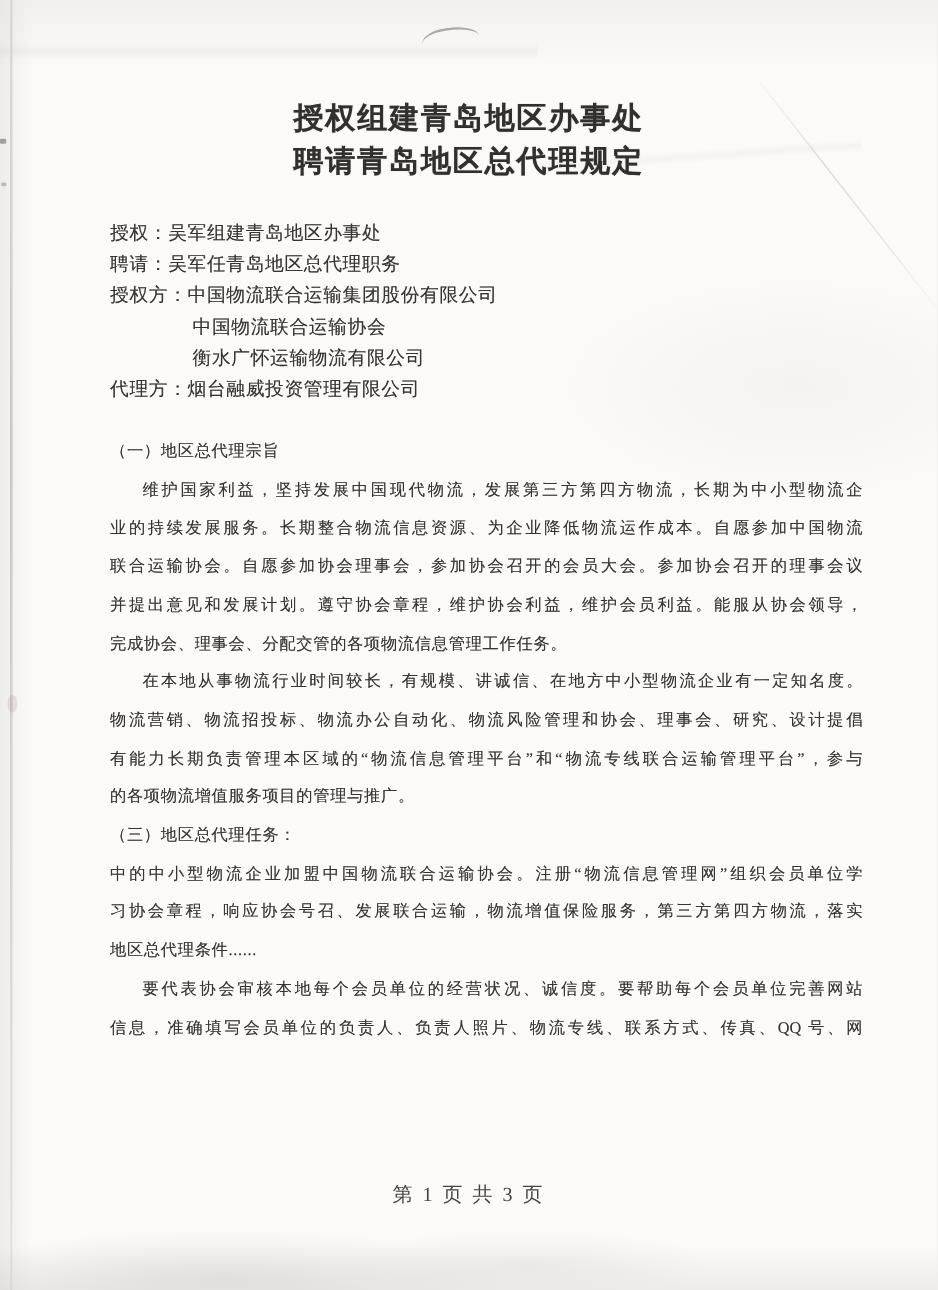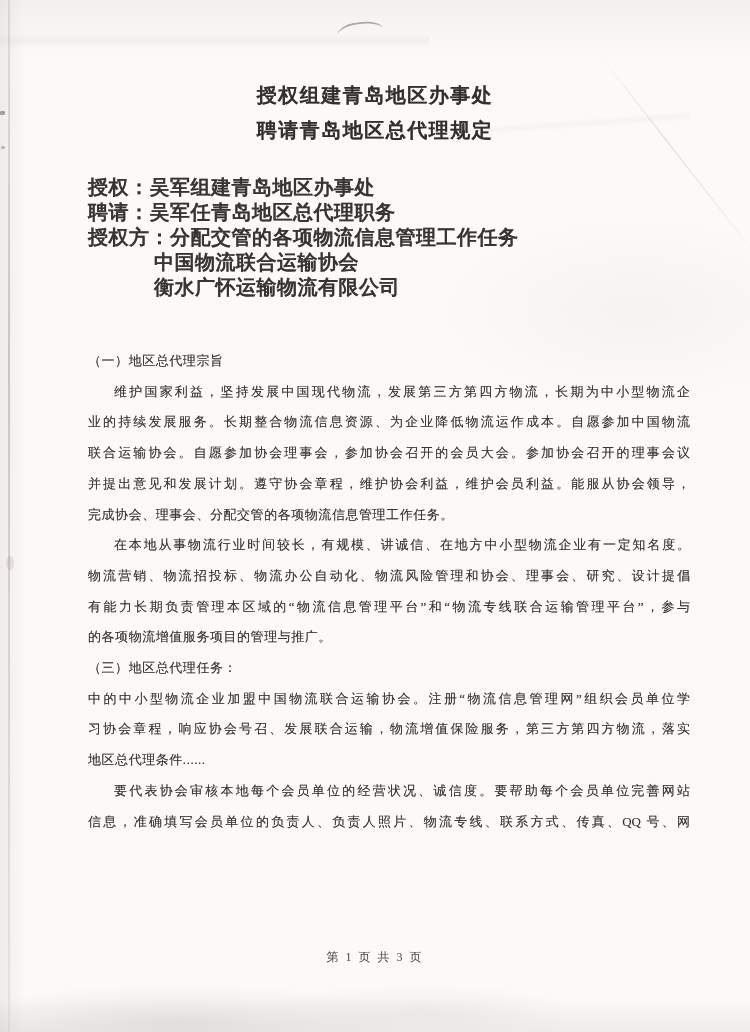--- a/index.html
+++ b/index.html
@@ -31,35 +31,35 @@
   .staple{position:absolute;left:337px;top:22px;width:46px;height:9px;
     border-top:2px solid rgba(95,92,92,.5);border-radius:50% 60% 0 0/100% 100% 0 0;
     transform:rotate(-8deg);}
   .smudge1{position:absolute;left:0;top:111px;width:5px;height:4px;background:rgba(70,66,66,.45);border-radius:1px;}
   .smudge2{position:absolute;left:1px;top:146px;width:4px;height:3px;background:rgba(70,66,66,.3);border-radius:1px;}
   .smudge3{position:absolute;left:6px;top:556px;width:8px;height:14px;background:rgba(150,120,110,.18);border-radius:50%;}
   .shadow-bottom{position:absolute;left:0;bottom:0;width:100%;height:34px;
     background:linear-gradient(to bottom, transparent, rgba(190,184,184,.22));}
   
   .title{position:absolute;top:78px;left:0;width:100%;text-align:center;
-    font-size:20px;font-weight:700;line-height:35px;letter-spacing:1.5px;color:#332f2f;
+    font-size:24px;font-weight:700;line-height:35px;letter-spacing:1.5px;color:#332f2f;
     text-shadow:0 0 .6px rgba(45,42,42,.55);font-family:Liberation Serif, serif;}
   .meta{position:absolute;top:175px;left:88px;width:620px;
-    font-size:20px;line-height:25px;letter-spacing:.5px;
-    text-shadow:0 0 .5px rgba(50,46,46,.45);font-weight:bold;}
+    font-size:15px;line-height:25px;letter-spacing:.5px;
+    text-shadow:0 0 .5px rgba(50,46,46,.45);}
   .meta .cont{padding-left:66px;}
   .body{position:absolute;top:346px;left:88px;width:602px;
     font-size:13px;line-height:30.7px;
     text-shadow:0 0 .5px rgba(50,46,46,.45);}
   .line{min-height:30.7px;}
   .line.j{text-align:justify;text-align-last:justify;}
   .line.ind{text-indent:2em;}
   .line.nat{letter-spacing:.55px;}
   .footer{position:absolute;top:947px;left:0;width:100%;text-align:center;
-    font-size:12px;line-height:20px;letter-spacing:2px;color:#46423f;}
+    font-size:16px;line-height:20px;letter-spacing:2px;color:#46423f;}
 </style>
 </head>
 <body>
 
 <div class="page">
 
   <div class="edge-left"></div>
   <div class="crease-top"></div>
   <div class="crease-tr"></div>
   <div class="crease-mid"></div>
@@ -70,23 +70,24 @@
   <div class="shadow-bottom"></div>
 
   <div class="title">
     <div>授权组建青岛地区办事处</div>
     <div>聘请青岛地区总代理规定</div>
   </div>
 
   <div class="meta">
     <div>授权：吴军组建青岛地区办事处</div>
     <div>聘请：吴军任青岛地区总代理职务</div>
-    <div>授权方：分配交管的各项物流信息管理工作任务</div>
+    <div>授权方：中国物流联合运输集团股份有限公司</div>
     <div class="cont">中国物流联合运输协会</div>
     <div class="cont">衡水广怀运输物流有限公司</div>
+    <div>代理方：烟台融威投资管理有限公司</div>
   </div>
 
   <div class="body">
     <div class="line nat">（一）地区总代理宗旨</div>
     <div class="line j ind">维护国家利益，坚持发展中国现代物流，发展第三方第四方物流，长期为中小型物流企</div>
     <div class="line j">业的持续发展服务。长期整合物流信息资源、为企业降低物流运作成本。自愿参加中国物流</div>
     <div class="line j">联合运输协会。自愿参加协会理事会，参加协会召开的会员大会。参加协会召开的理事会议</div>
     <div class="line j">并提出意见和发展计划。遵守协会章程，维护协会利益，维护会员利益。能服从协会领导，</div>
     <div class="line nat">完成协会、理事会、分配交管的各项物流信息管理工作任务。</div>
 

